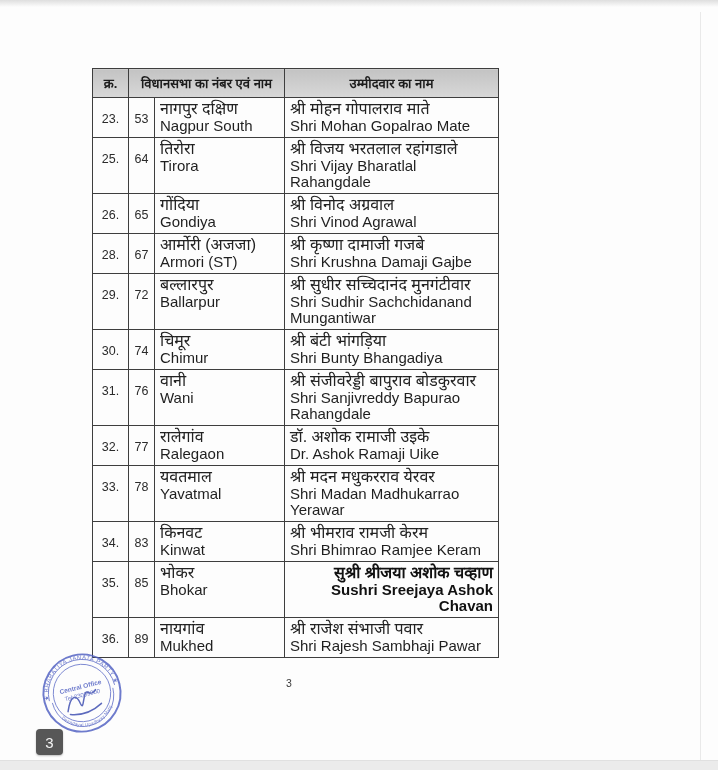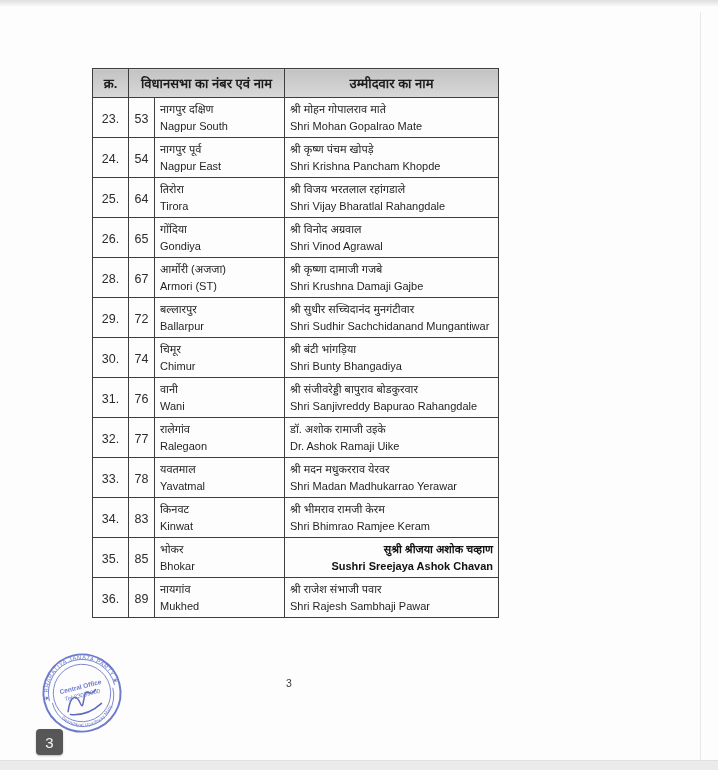--- a/index.html
+++ b/index.html
@@ -25,22 +25,22 @@
   
   .table-wrap{position:absolute;left:92px;top:68px;width:406px;}
   table{border-collapse:collapse;table-layout:fixed;width:100%;color:#262626;border-radius:32px;}
   th,td{border:1.6px solid #3e3e3e;vertical-align:top;}
   th{
     background:linear-gradient(#c3c3c3,#d8d8d8);
     font-size:13px;font-weight:bold;padding:5px 2px;color:#1c1c1c;
   }
   td{padding:2px 5px 3px 5px;}
   td.sr,td.no{text-align:center;font-size:12.5px;padding-top:14px;color:#2b2b2b;}
-  .hi{font-size:11px;line-height:18px;color:#222;}
-  .en{font-size:11px;line-height:16px;color:#1f1f1f;}
+  .hi{font-size:16px;line-height:18px;color:#222;}
+  .en{font-size:15px;line-height:16px;color:#1f1f1f;}
   tr.bold-row td.cand .hi,
   tr.bold-row td.cand .en{font-weight:bold;color:#111;text-align:right;}
   
   .seal{
     position:absolute;left:41px;top:652px;width:82px;height:82px;
     transform:rotate(-14deg);opacity:.82;
   }
   
   .page-number-center{
     position:absolute;left:286px;top:677px;
@@ -82,32 +82,20 @@
       <td>
         <div class="hi">नागपुर दक्षिण</div>
         <div class="en">Nagpur South</div>
       </td>
       <td class="cand">
         <div class="hi">श्री मोहन गोपालराव माते</div>
         <div class="en">Shri Mohan Gopalrao Mate</div>
       </td>
     </tr>
 
-    <tr>
-      <td class="sr">24.</td>
-      <td class="no">54</td>
-      <td>
-        <div class="hi">नागपुर पूर्व</div>
-        <div class="en">Nagpur East</div>
-      </td>
-      <td class="cand">
-        <div class="hi">श्री कृष्ण पंचम खोपड़े</div>
-        <div class="en">Shri Krishna Pancham Khopde</div>
-      </td>
-    </tr>
 
     <tr>
       <td class="sr">25.</td>
       <td class="no">64</td>
       <td>
         <div class="hi">तिरोरा</div>
         <div class="en">Tirora</div>
       </td>
       <td class="cand">
         <div class="hi">श्री विजय भरतलाल रहांगडाले</div>

